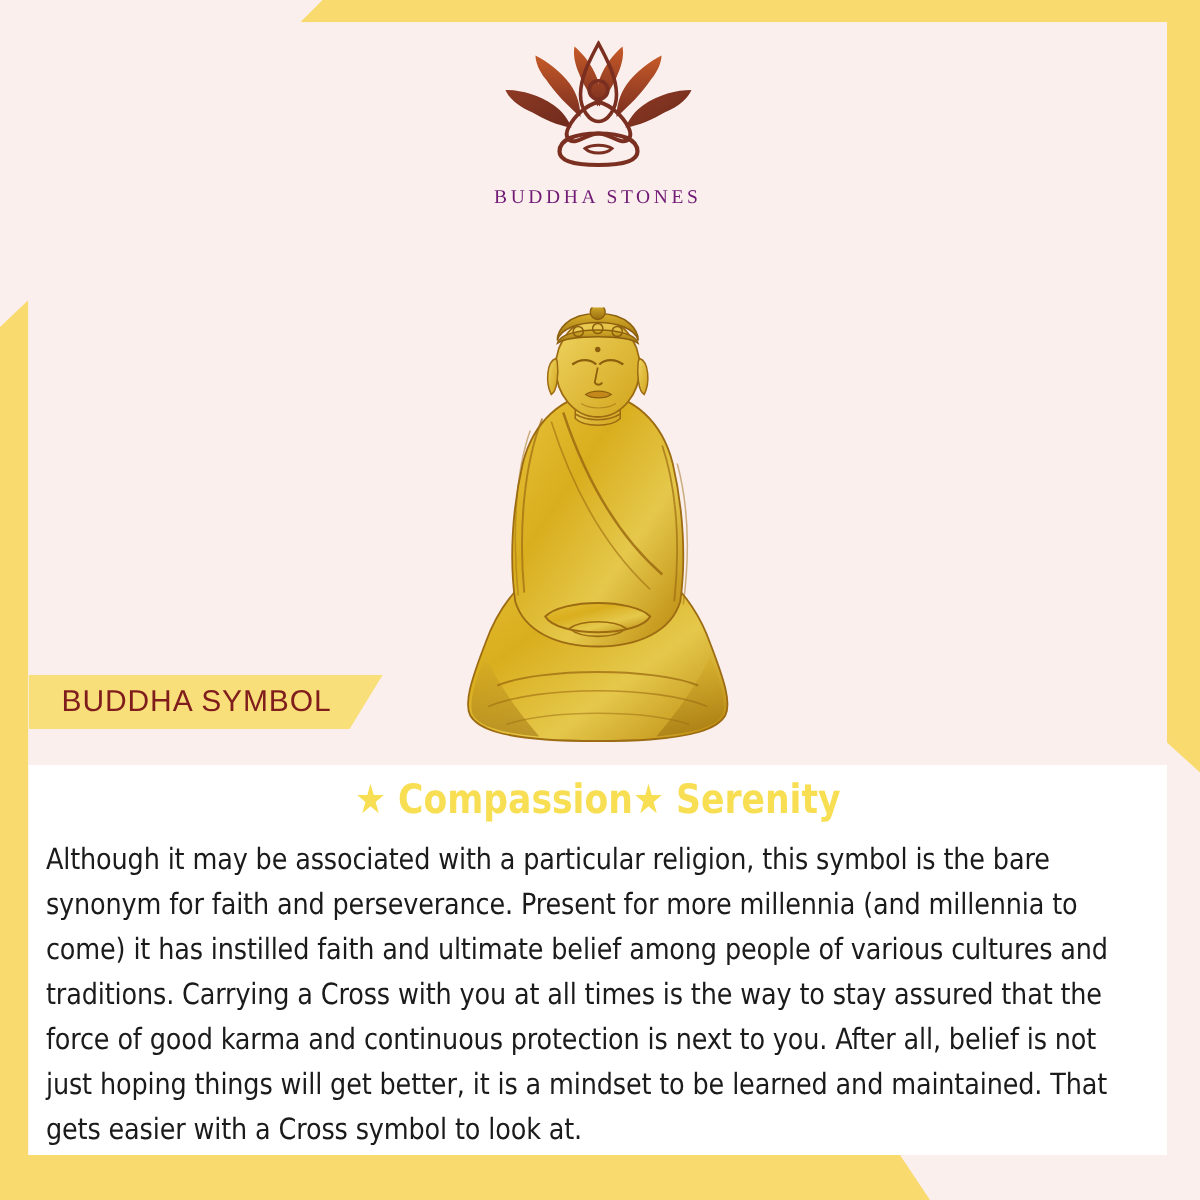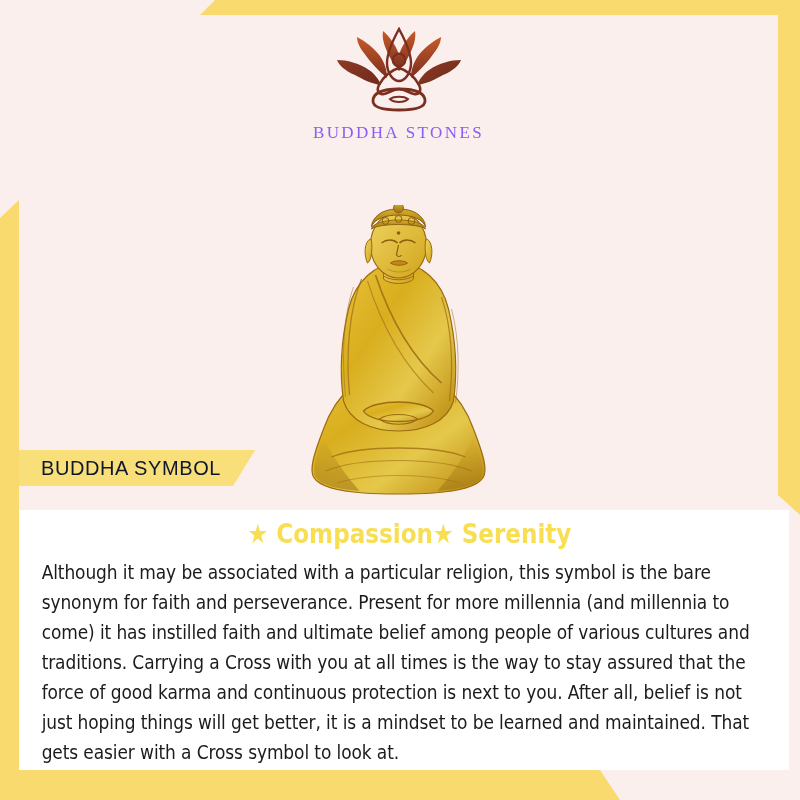--- a/index.html
+++ b/index.html
@@ -64,23 +64,23 @@
     position: absolute;
     left: 0; right: 0; top: 12px;
     display: flex;
     flex-direction: column;
     align-items: center;
   }
   .logo-mark { width: 140px; height: 92px; display: block; }
   .logo-text {
     margin-top: 4px;
     font-family: "Liberation Serif", serif;
-    font-size: 17px;
+    font-size: 13px;
     letter-spacing: 2.4px;
-    color: #8b5cf6;
+    color: #701a75;
     white-space: nowrap;
   }
 
   .title-band {
     position: absolute;
     left: 145px; top: 140px;
     width: 480px; height: 52px;
     background: #FFFCF9;
     display: flex;
     align-items: center;
@@ -112,34 +112,33 @@
     left: 19px; top: 450px;
     height: 36px;
     background: #F9DF79;
     padding: 0 34px 0 22px;
     display: flex;
     align-items: center;
     clip-path: polygon(0 0, 100% 0, calc(100% - 22px) 100%, 0 100%);
     z-index: 5;
   }
   .tag-text {
-    color: #0f172a;
+    color: #7f1d1d;
     font-size: 20px;
     letter-spacing: 0.6px;
     white-space: nowrap;
   }
 
   
   .panel {
     position: absolute;
     left: 19px; top: 510px;
     width: 759px;
     height: 260px;
     background: #FFFFFF;
-    padding-left: 11px;
   }
 
   .headline {
     text-align: center;
     margin: 8px 0 0 0;
     font-family: "Liberation Sans Narrow", "DejaVu Sans Condensed", "Liberation Sans", sans-serif;
     font-size: 27px;
     font-weight: bold;
     color: #F7DE52;
     letter-spacing: 0px;

